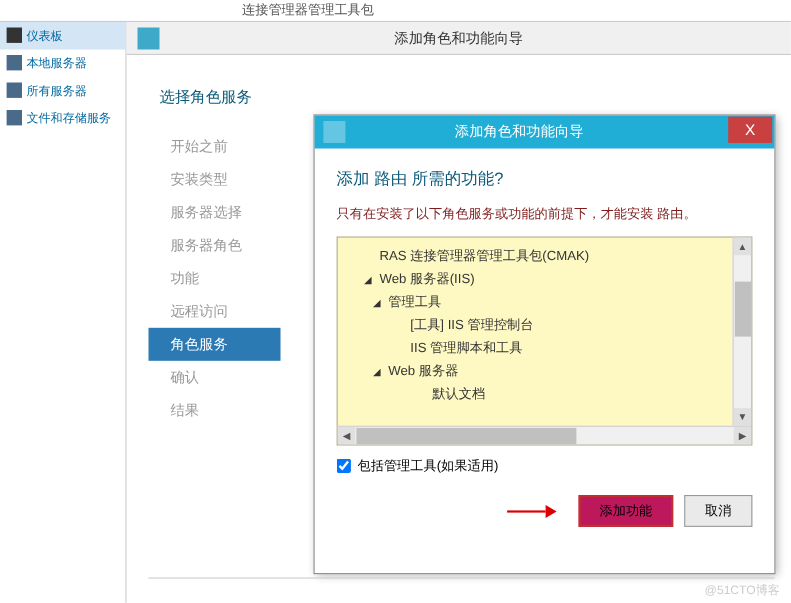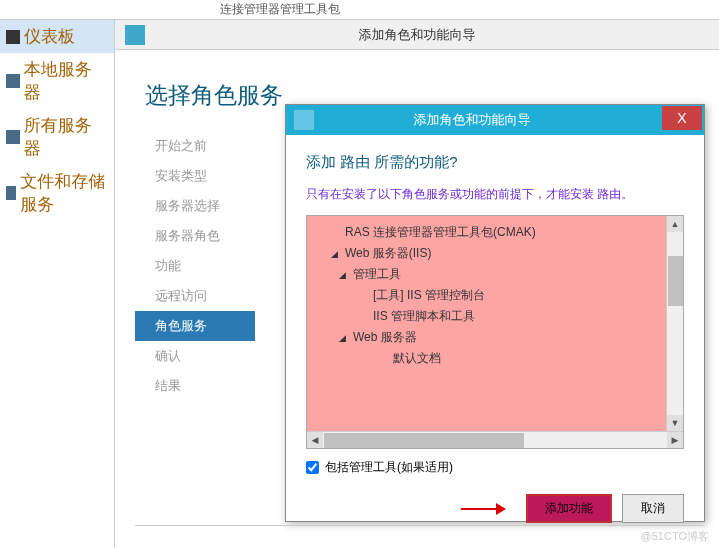--- a/index.html
+++ b/index.html
@@ -2,51 +2,51 @@
 <html><head>
   <meta charset="utf-8">
   <style>
     * { box-sizing: border-box; margin: 0; padding: 0; font-family: "Microsoft YaHei", "Segoe UI", sans-serif; }
     body { width: 719px; height: 548px; background: #fff; position: relative; overflow: hidden; font-size: 12px; }
     
     .top-bar { height: 20px; background: #fff; border-bottom: 1px solid #ccc; display: flex; align-items: center; }
     .top-title { margin-left: 220px; color: #555; font-size: 12px; }
     
     .sidebar { position: absolute; left: 0; top: 20px; width: 115px; height: 528px; background: #fff; border-right: 1px solid #ccc; }
-    .sidebar-item { display: flex; align-items: center; padding: 5px 6px; cursor: pointer; font-size: 17px; color: #a16207; }
+    .sidebar-item { display: flex; align-items: flex-start; padding: 5px 6px; cursor: pointer; font-size: 11px; color: #0369a1; }
     .sidebar-item.selected { background: #d4e6f6; }
     .sidebar-icon { width: 14px; height: 14px; margin-right: 4px; display: inline-block; }
     .icon-dashboard { background: #333; }
     .icon-server { background: #4a6a8a; }
     .icon-allservers { background: #4a6a8a; }
     .icon-filestore { background: #4a6a8a; }
     
     .main { position: absolute; left: 115px; top: 20px; right: 0; bottom: 0; }
     .main-header { height: 30px; background: #f0f0f0; border-bottom: 1px solid #ccc; display: flex; align-items: center; }
     .main-header-icon { width: 20px; height: 20px; margin: 0 10px; background: #3fa9c9; display:inline-block; }
     .main-header-title { flex: 1; text-align: center; color: #333; font-size: 13px; padding-right:40px; }
     
     .wizard-body { padding: 30px 20px 10px 30px; display: flex; }
-    .wizard-title { color: #0d5a7a; font-size: 23px; font-weight: 300; margin-bottom: 20px; }
+    .wizard-title { color: #0d5a7a; font-size: 14px; font-weight: 300; margin-bottom: 20px; }
     .wizard-nav { width: 110px; margin-top: 10px; }
     .wizard-nav-item { padding: 6px 10px; color: #999; font-size: 13px; }
     .wizard-nav-item.active { background: #2b7ab3; color: #fff; margin-left: -10px; padding-left: 20px; }
     
     
     .modal { position: absolute; left: 285px; top: 104px; width: 420px; height: 418px; background: #fff; border: 1px solid #888; box-shadow: 2px 2px 8px rgba(0,0,0,0.3); }
     .modal-titlebar { height: 30px; background: #21aed6; display: flex; align-items: center; }
     .modal-icon { width: 20px; height: 20px; margin: 0 8px; background: rgba(255,255,255,0.3); }
     .modal-title { flex: 1; text-align: center; color: #fff; font-size: 13px; padding-right: 40px; }
     .modal-close { width: 40px; height: 24px; background: #c94040; color: #fff; display: flex; align-items: center; justify-content: center; font-size: 14px; margin-right: 2px; margin-top:-5px; cursor:pointer; }
     
     .modal-body { padding: 18px 20px 12px 20px; }
     .modal-question { color: #0d5a7a; font-size: 15px; margin-bottom: 14px; }
-    .modal-desc { color: #6d28d9; font-size: 12px; margin-bottom: 12px; }
+    .modal-desc { color: #7f1d1d; font-size: 12px; margin-bottom: 12px; }
     
-    .tree-box { border: 1px solid #aaa; height: 234px; overflow: hidden; position: relative; background:#fca5a5; }
+    .tree-box { border: 1px solid #aaa; height: 190px; overflow: hidden; position: relative; background:#fef9c3; }
     .tree-content { padding: 6px 4px; font-size: 12px; color: #333; }
     .tree-row { padding: 2px 0 2px 20px; white-space: nowrap; }
     .tree-row.lvl0 { padding-left: 20px; }
     .tree-row.lvl1 { padding-left: 28px; }
     .tree-row.lvl2 { padding-left: 48px; }
     .tree-row.lvl3 { padding-left: 68px; }
     .tree-toggle { display: inline-block; width: 10px; height: 10px; margin-right: 4px; color:#333; font-size:9px; }
     .tree-scroll-v { position: absolute; right: 0; top: 0; width: 17px; bottom: 17px; background: #f0f0f0; border-left: 1px solid #ccc; }
     .tree-scroll-v-thumb { position: absolute; top: 40px; width: 15px; left:1px; height: 50px; background: #c0c0c0; }
     .tree-scroll-h { position: absolute; left: 0; bottom: 0; right: 0; height: 17px; background: #f0f0f0; border-top: 1px solid #ccc; }

